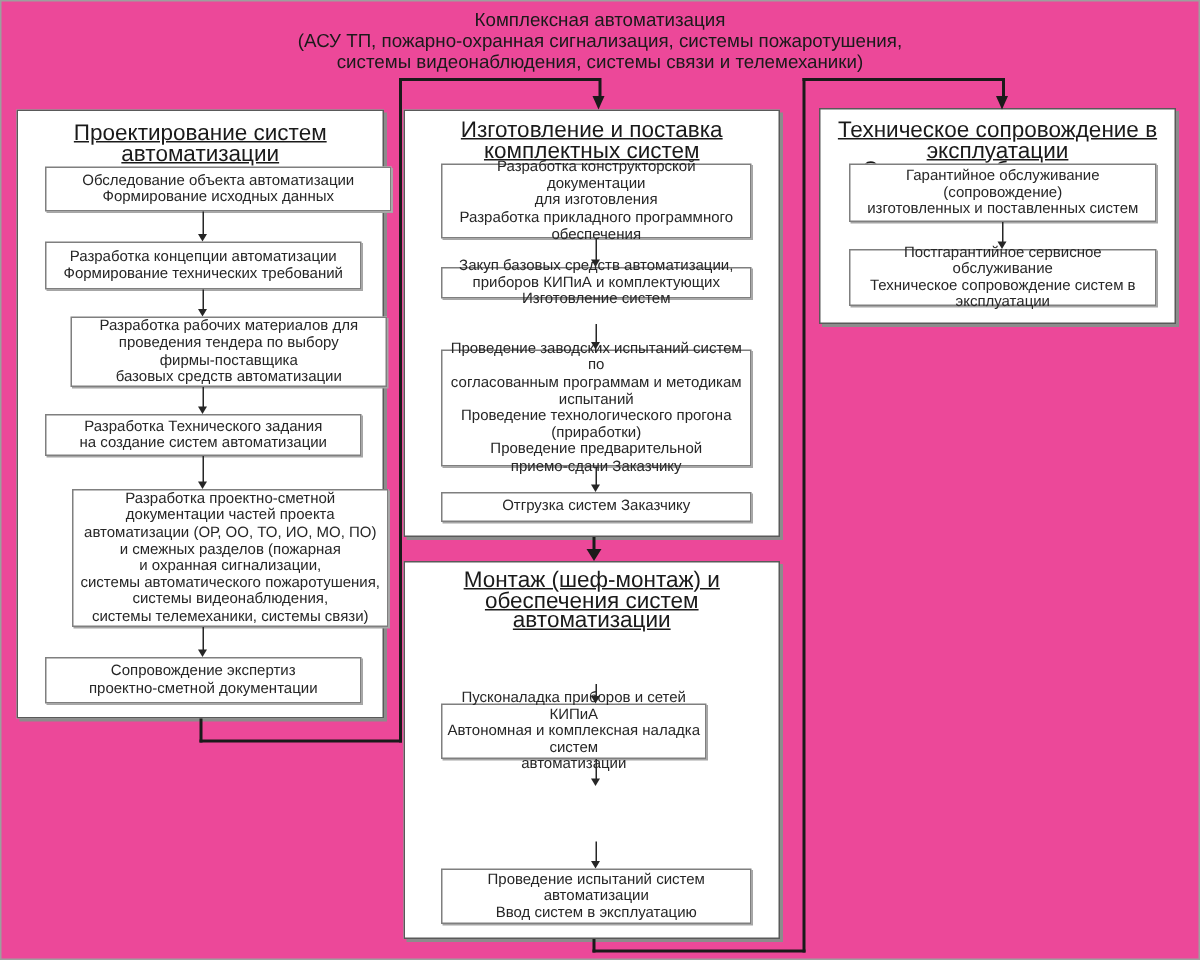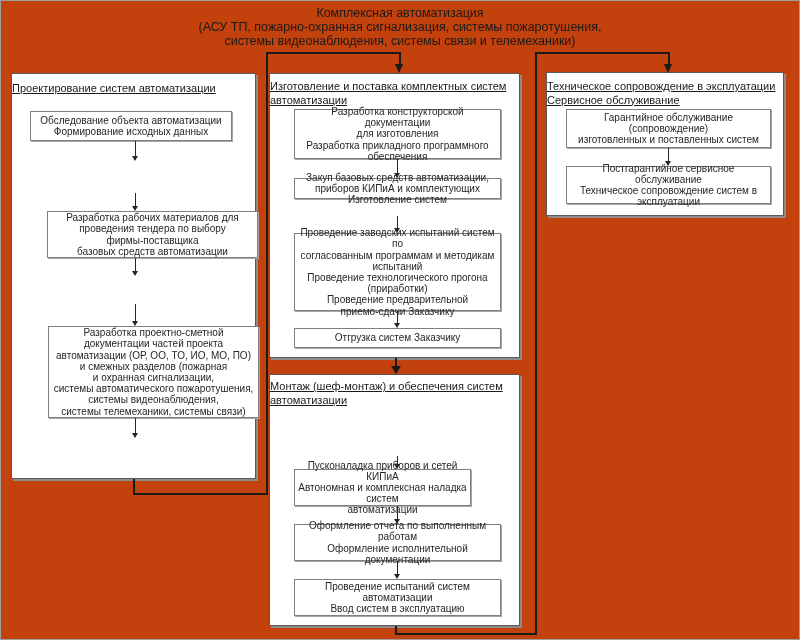--- a/index.html
+++ b/index.html
@@ -1,35 +1,35 @@
 <!DOCTYPE html>
 <html><head>
 <meta charset="utf-8">
 <style>
   html,body{margin:0;padding:0;background:#fff;}
   .page{
     position:relative;width:798px;height:638px;
-    border:1px solid #9e9e9e;background:#c2410c;overflow:hidden;
+    border:1px solid #9e9e9e;background:#ec4899;overflow:hidden;
     font-family:"Liberation Sans","DejaVu Sans",sans-serif;
     color:#262626;
     text-decoration:underline;
   }
   .title{
     position:absolute;left:0;top:5px;width:100%;
     text-align:center;font-size:12.5px;line-height:14px;
     white-space:pre-line;color:#1a1a1a;
   }
   .container{
     position:absolute;background:#fff;
     border:1px solid #595959;
     box-shadow:2px 2px 0 #8c8c8c;
   }
   .hdr{
-    position:absolute;left:0;width:100%;text-align:left;
-    font-size:11px;line-height:13.5px;white-space:pre-line;
+    position:absolute;left:0;width:100%;text-align:center;
+    font-size:15px;line-height:13.5px;white-space:pre-line;
     text-decoration:underline;color:#1a1a1a;
   }
   .box{
     position:absolute;background:#fff;
     border:1px solid #7f7f7f;
     box-shadow:1px 1px 0 #a6a6a6;
     display:flex;align-items:center;justify-content:center;
     text-align:center;font-size:10px;line-height:11.2px;
     white-space:pre-line;padding:2px 3px;box-sizing:border-box;
   }
@@ -53,34 +53,40 @@
 
 <div class="page">
 
   <div class="title">Комплексная автоматизация
 (АСУ ТП, пожарно-охранная сигнализация, системы пожаротушения,
 системы видеонаблюдения, системы связи и телемеханики)</div>
 
   <div class="container" style="left:10px;top:72px;width:243px;height:404px;">
     <div class="hdr" style="top:8px;">Проектирование систем автоматизации</div>
   </div>
-  <div class="box" style="left:29px;top:110px;width:202px;height:30px;">Обследование объекта автоматизации
+  <div class="box" style="left:29px;top:110px;width:231px;height:30px;">Обследование объекта автоматизации
 Формирование исходных данных</div>
+  <div class="box" style="left:29px;top:160px;width:211px;height:32px;">Разработка концепции автоматизации
+Формирование технических требований</div>
   <div class="box" style="left:46px;top:210px;width:211px;height:47px;">Разработка рабочих материалов для
 проведения тендера по выбору
 фирмы-поставщика
 базовых средств автоматизации</div>
+  <div class="box" style="left:29px;top:275px;width:211px;height:28px;">Разработка Технического задания
+на создание систем автоматизации</div>
   <div class="box" style="left:29px;top:325px;width:211px;height:92px;margin-left:18px;">Разработка проектно-сметной
 документации частей проекта
 автоматизации (ОР, ОО, ТО, ИО, МО, ПО)
 и смежных разделов (пожарная
 и охранная сигнализации,
 системы автоматического пожаротушения,
 системы видеонаблюдения,
 системы телемеханики, системы связи)</div>
+  <div class="box" style="left:29px;top:437px;width:211px;height:31px;">Сопровождение экспертиз
+проектно-сметной документации</div>
   <div class="sarr" style="left:131px;top:140px;height:20px;"></div>
   <div class="sarr" style="left:131px;top:192px;height:18px;"></div>
   <div class="sarr" style="left:131px;top:257px;height:18px;"></div>
   <div class="sarr" style="left:131px;top:303px;height:22px;"></div>
   <div class="sarr" style="left:131px;top:417px;height:20px;"></div>
 
   <div class="container" style="left:268px;top:72px;width:249px;height:283px;">
     <div class="hdr" style="top:6px;">Изготовление и поставка комплектных систем
 автоматизации</div>
   </div>
@@ -105,23 +111,20 @@
 
   <div class="barr" style="left:390px;top:357px;height:16px;"></div>
 
   <div class="container" style="left:268px;top:373px;width:249px;height:250px;">
     <div class="hdr" style="top:5px;">Монтаж (шеф-монтаж) и обеспечения систем
 автоматизации</div>
   </div>
   <div class="box" style="left:293px;top:468px;width:177px;height:37px;">Пусконаладка приборов и сетей КИПиА
 Автономная и комплексная наладка систем
 автоматизации</div>
-  <div class="box" style="left:293px;top:523px;width:207px;height:37px;">Оформление отчета по выполненным
-работам
-Оформление исполнительной документации</div>
   <div class="box" style="left:293px;top:578px;width:207px;height:37px;">Проведение испытаний систем
 автоматизации
 Ввод систем в эксплуатацию</div>
   <div class="sarr" style="left:393px;top:455px;height:13px;"></div>
   <div class="sarr" style="left:393px;top:505px;height:18px;"></div>
   <div class="sarr" style="left:393px;top:560px;height:18px;"></div>
 
   <div class="container" style="left:545px;top:71px;width:236px;height:142px;">
     <div class="hdr" style="top:7px;">Техническое сопровождение в эксплуатации
 Сервисное обслуживание</div>

